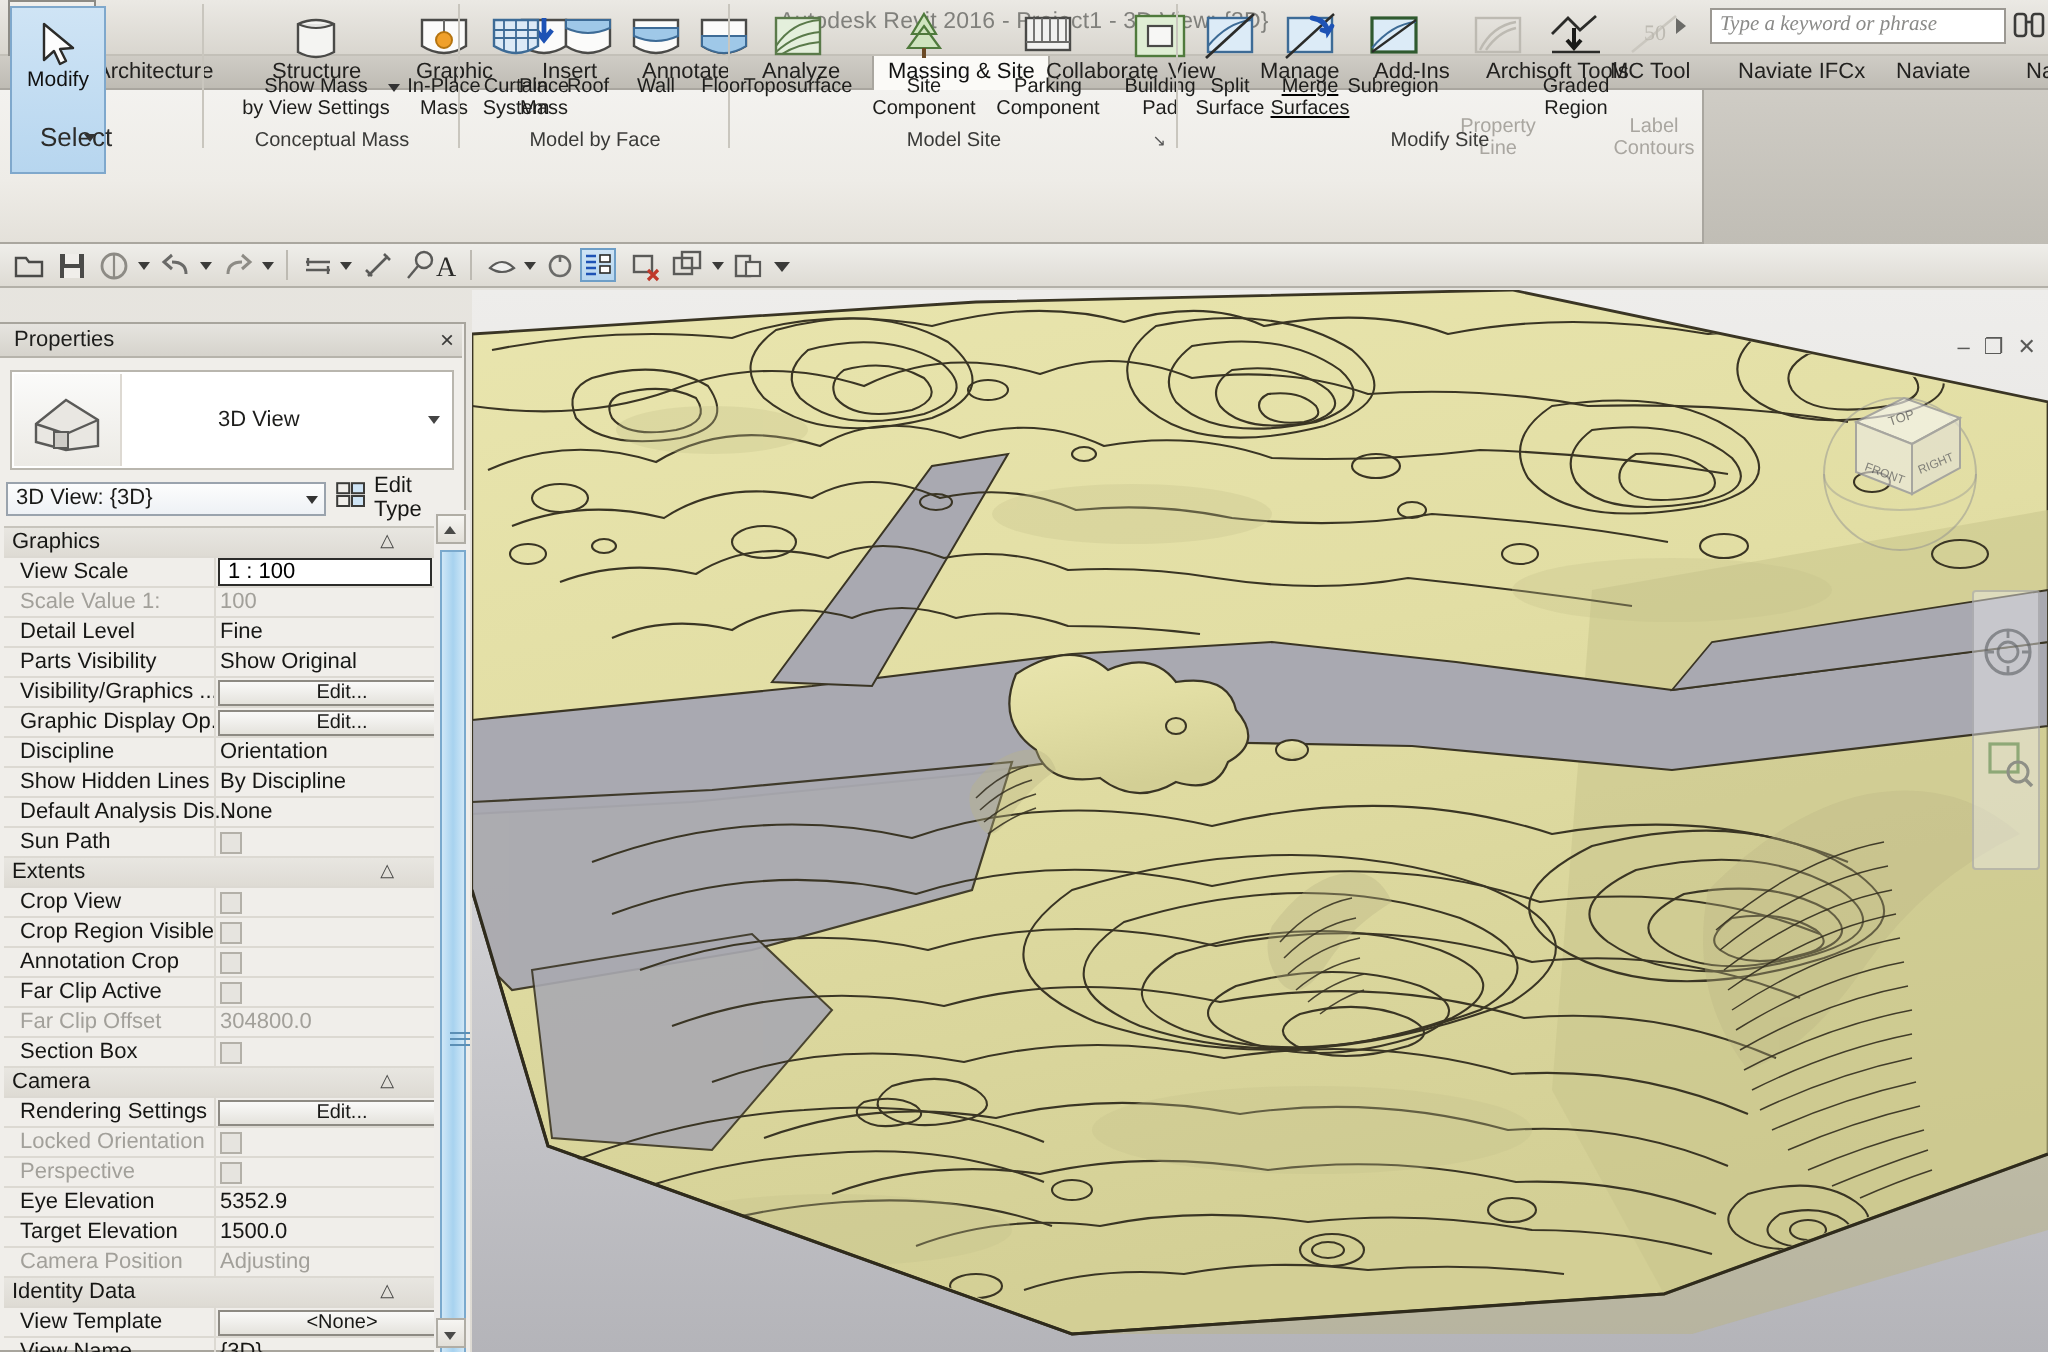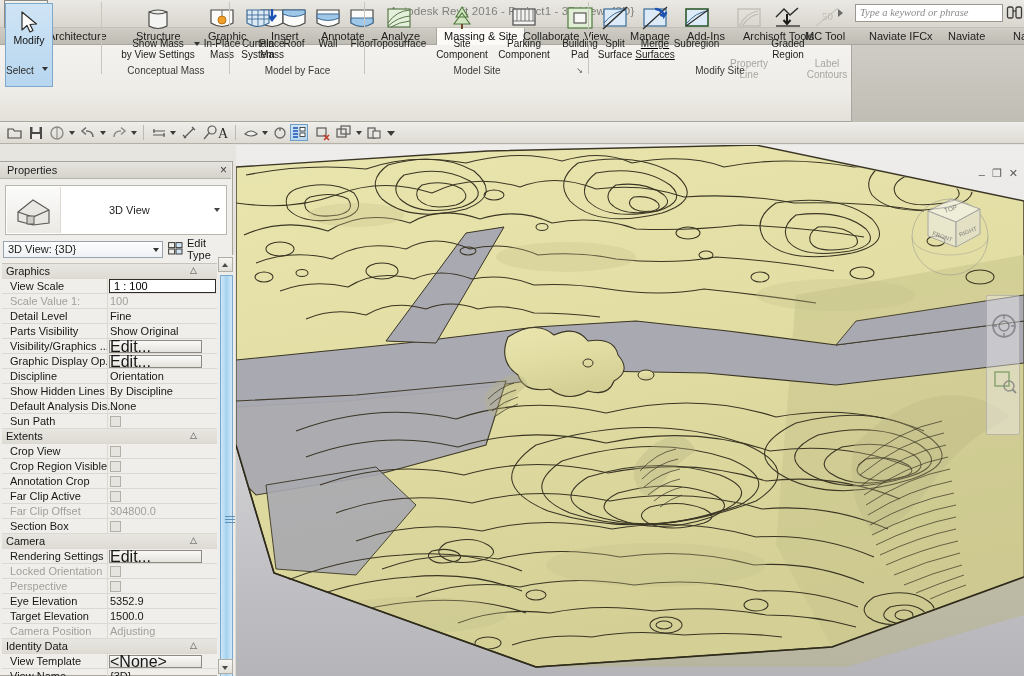--- a/index.html
+++ b/index.html
@@ -54,21 +54,21 @@
 
   .btn{ position:absolute; top:3px; width:48px; text-align:center; cursor:default; }
   .btn .lbl{ font-size:10px; color:#1d1d1b; line-height:10.5px; margin-top:2px;
      white-space:pre-line; }
   .btn.dis .lbl{ color:#a9a6a0;margin-top:22px; }
   .ico{ margin:0 auto; display:block; }
 
   .modify-btn{ position:absolute; left:5px; top:3px; width:48px; height:84px;
     background:linear-gradient(#cfe4f5,#b7d6ef); border:1px solid #7fa8cc; }
   .modify-btn .lbl{ font-size:10.5px; color:#111; text-align:center; margin-top:30px; }
-  .select-lbl{ position:absolute; left:6px; bottom:1px; font-size:10px; color:#2c2c2a; }
+  .select-lbl{ position:absolute; left:20px; bottom:1px; font-size:13px; color:#2c2c2a; }
   .select-caret{ position:absolute; left:42px; bottom:6px; width:0;height:0;
     border-left:3px solid transparent;border-right:3px solid transparent;border-top:4px solid #333; }
   .split-caret{ position:absolute; width:0;height:0;
     border-left:3px solid transparent;border-right:3px solid transparent;border-top:4px solid #333; }
 
   
   .optbar{ position:absolute; left:0; top:122px; width:1024px; height:22px;
     background:linear-gradient(#efeeea,#dedbd4); border-bottom:1px solid #b3b0a8;}
   .optbar .it{ position:absolute; top:3px; width:16px; height:16px; }
   .vsep{ position:absolute; top:3px; width:1px; height:15px; background:#bdbab2; }
@@ -102,23 +102,23 @@
     border-top:1px solid #c7c4bc; }
   .grow{ position:relative; height:15px; border-bottom:1px solid #dcd9d2;
      font-size:11px; }
   .gsec{ background:linear-gradient(#e8e6e1,#dedbd4); height:15px; }
   .gsec .gn{ position:absolute; left:4px; top:1px; color:#171715; }
   .gsec .chev{ position:absolute; right:20px; top:1px; font-size:9px; color:#4a4a48;}
   .gn{ position:absolute; left:8px; top:1px; color:#171715; white-space:nowrap;}
   .gv{ position:absolute; left:108px; top:1px; color:#171715; white-space:nowrap;}
   .gsplit{ position:absolute; left:105px; top:0; width:1px; height:15px; background:#dcd9d2;}
   .grow.dim .gn,.grow.dim .gv{ color:#a2a09a; }
-  .gv-edit{ position:absolute; left:107px; top:1px; width:93px; height:13px;
+  .gv-edit{ position:absolute; left:107px; top:1px; width:124px; height:13px;
     background:linear-gradient(#fafaf9,#e4e2dc); border:1px solid #8d8a83;
-    font-size:16px; color:#171715; line-height:12px;}
+    text-align:center; font-size:10px; color:#171715; line-height:12px;}
   .gv-box{ position:absolute; left:107px; top:0px; width:107px; height:14px;
     border:1.6px solid #2c2c2a; background:#fff; padding-left:4px; line-height:12px;}
   .chk{ position:absolute; left:108px; top:2px; width:11px; height:11px;
     background:#e6e4df; border:1px solid #b3b0a8; }
 
   .pscroll{ position:absolute; left:218px; top:101px; width:13px; height:408px;
     background:#f0eeea; border-left:1px solid #d2cfc7;}
   .psc-up,.psc-dn{ position:absolute; left:0; width:13px; height:13px;
     background:linear-gradient(#f6f5f2,#e2dfd8); border:1px solid #b9b6ae; }
   .psc-up{ top:0; } .psc-dn{ bottom:0; }

